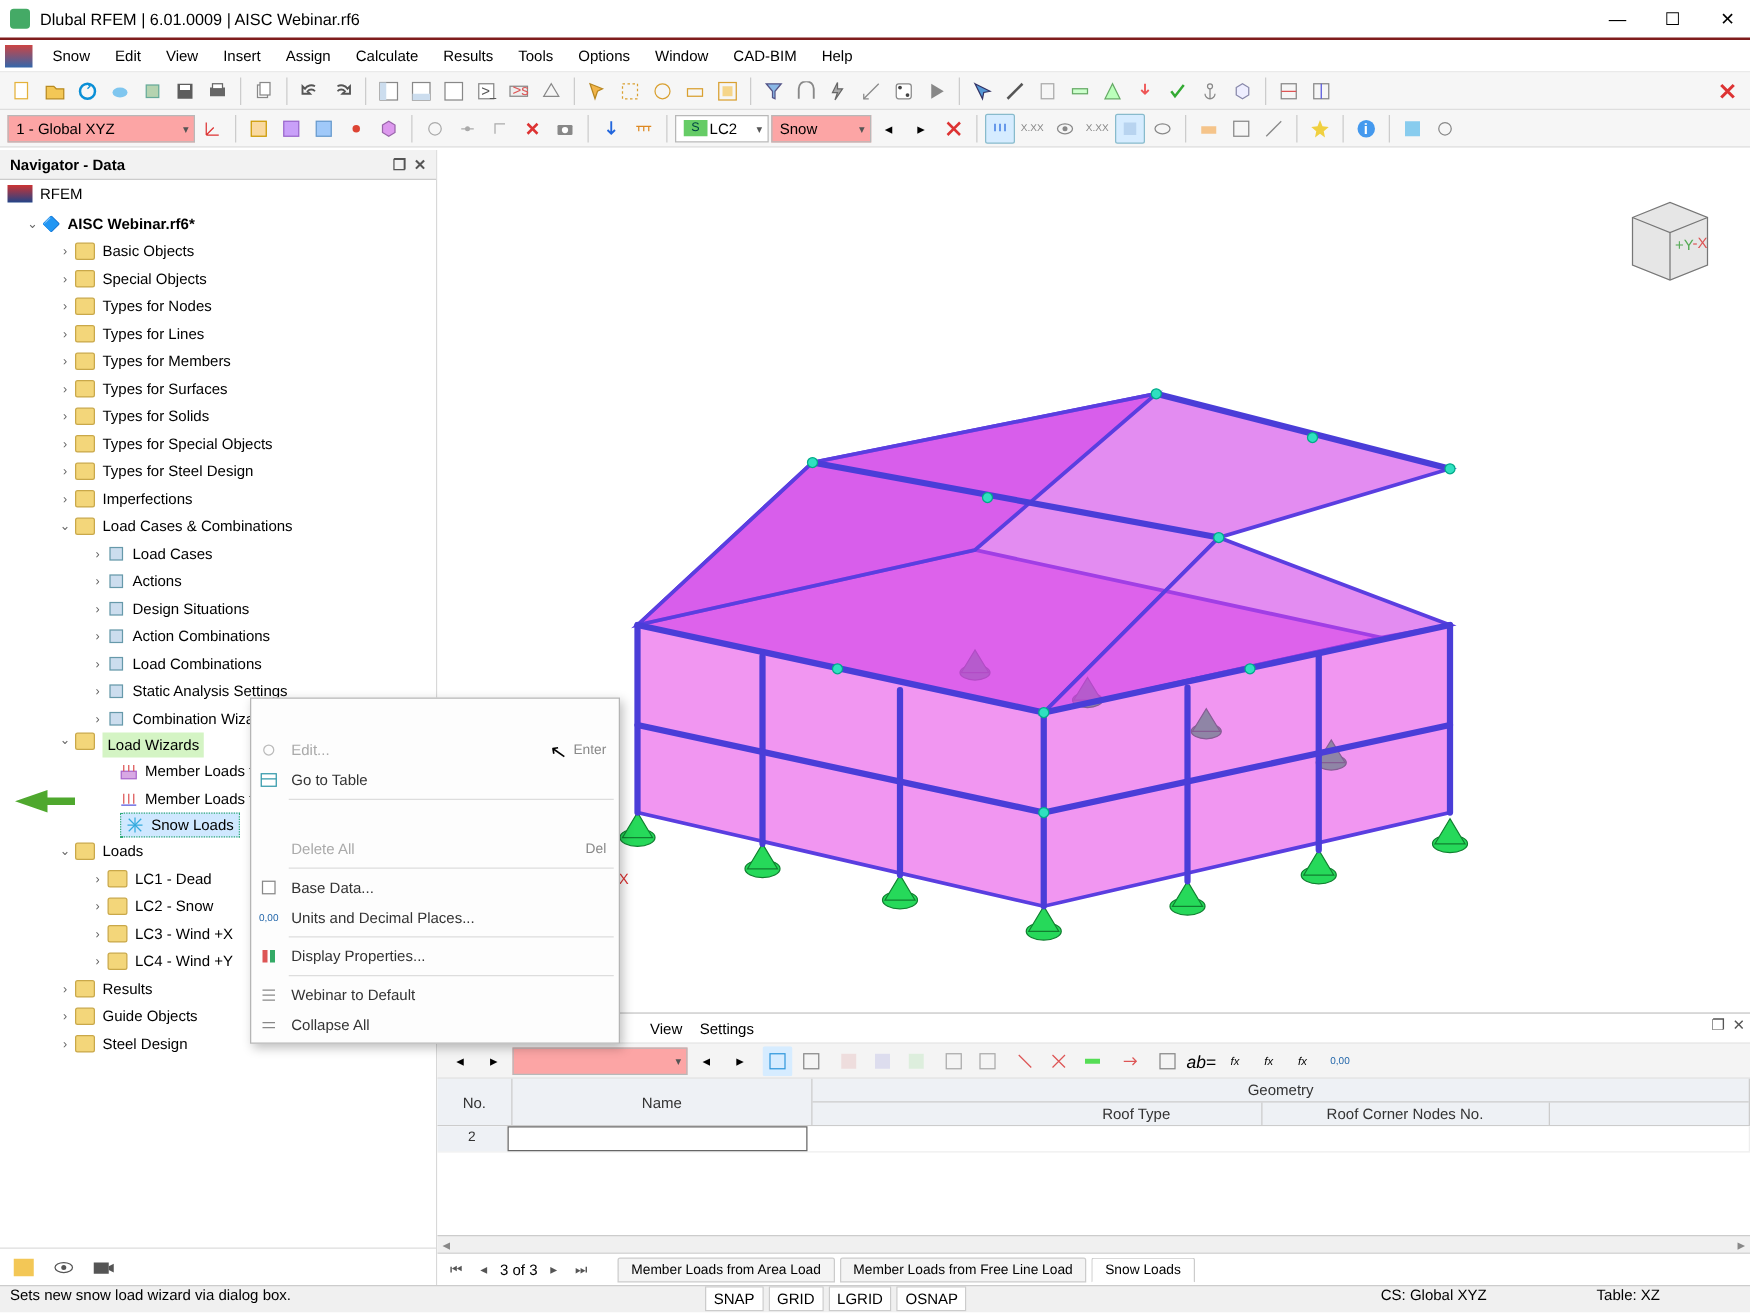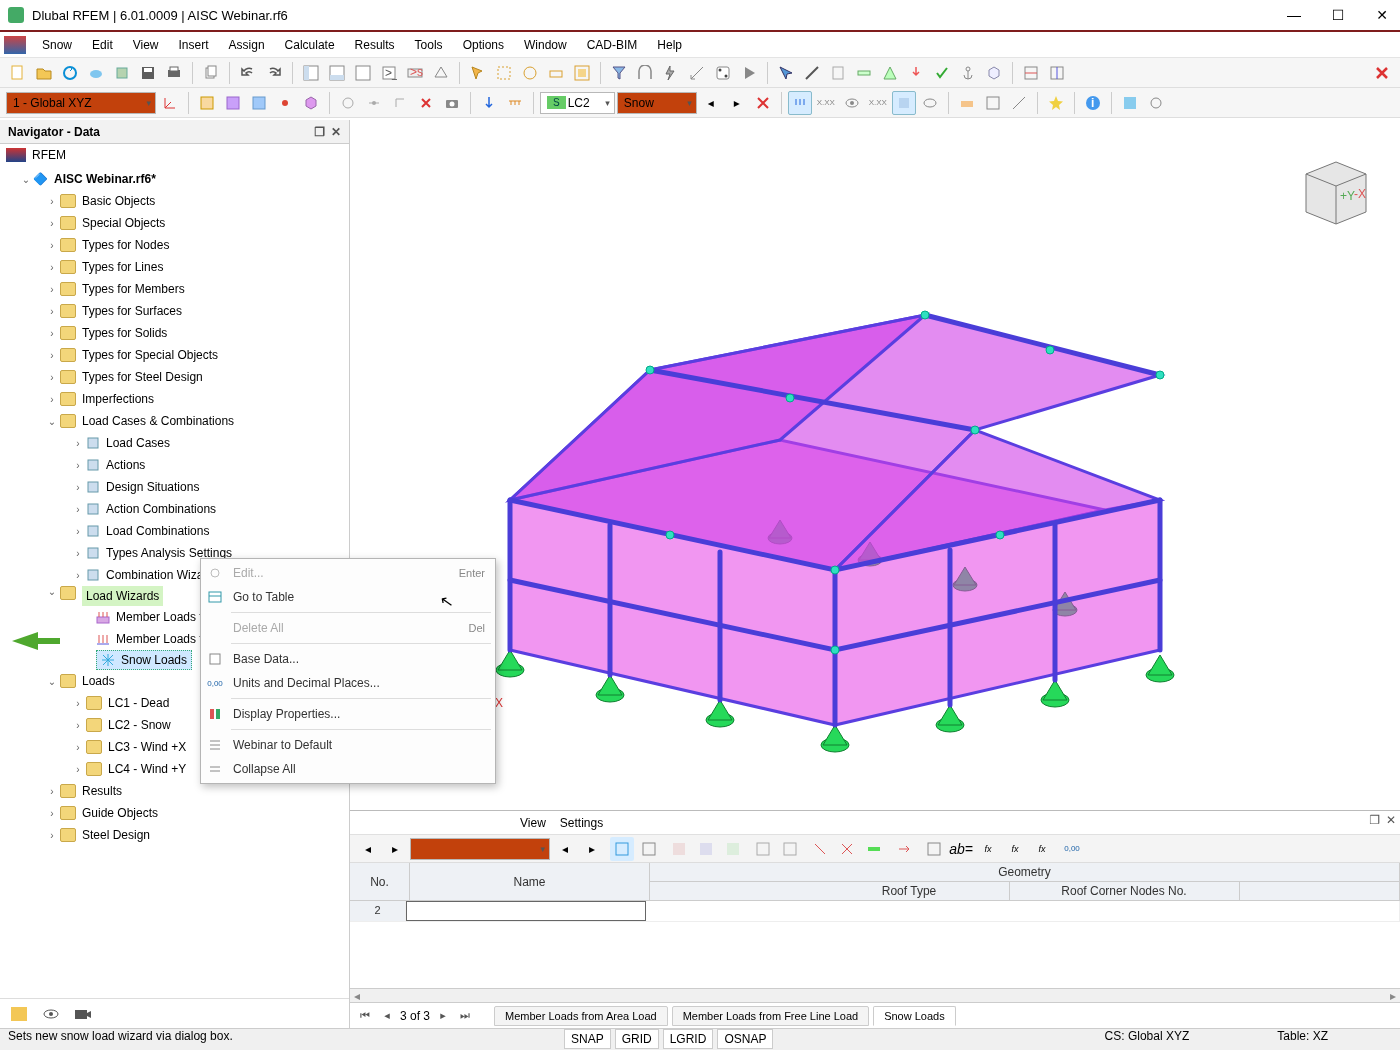--- a/index.html
+++ b/index.html
@@ -15,21 +15,21 @@
 
 .menubar { height: 26px; background: #fff; display: flex; align-items: center; padding: 0 4px; border-bottom: 1px solid #e4e4e4; }
 .menubar .logo { width: 22px; height: 18px; background: linear-gradient(#c44, #36a); margin-right: 6px; }
 .menubar .menu-item { padding: 4px 10px; cursor: pointer; }
 
 
 .toolbar-row { height: 30px; background: #f6f6f6; border-bottom: 1px solid #dedede; display: flex; align-items: center; padding: 0 6px; gap: 2px; }
 .toolbar-row .sep { width: 1px; height: 22px; background: #ccc; margin: 0 4px; }
 .tb-btn { width: 24px; height: 24px; display: flex; align-items: center; justify-content: center; border: 1px solid transparent; cursor: pointer; border-radius: 2px; }
 .tb-icon { width: 16px; height: 16px; display: block; }
-.combo { height: 22px; border: 1px solid #b8b8b8; background: #c2410c; padding: 0 18px 0 6px; display: flex; align-items: center; position: relative; min-width: 70px; font-size: 11px;}
+.combo { height: 22px; border: 1px solid #b8b8b8; background: #fca5a5; padding: 0 18px 0 6px; display: flex; align-items: center; position: relative; min-width: 70px; font-size: 11px;}
 .combo::after { content: "▾"; position: absolute; right: 4px; font-size: 9px; color: #555; }
 .lc-badge { padding: 1px 6px; background: #6c6; color: #044; font-size: 10px; margin-right: 2px; }
 
 
 .main-body { position: absolute; top: 120px; left: 0; right: 0; bottom: 22px; display: flex; }
 
 
 .navigator { width: 350px; background: #fff; border-right: 1px solid #ccc; display: flex; flex-direction: column; }
 .nav-header { height: 24px; background: #f2f2f2; border-bottom: 1px solid #ccc; display: flex; align-items: center; padding: 0 8px; font-weight: 600; font-size: 13px; }
 .nav-header .nav-ctrls { margin-left: auto; display: flex; gap: 6px; font-size: 11px; color: #555; }
@@ -75,21 +75,21 @@
 .pg-btn { width: 18px; text-align:center; color:#555; cursor:pointer; font-size:11px;}
 
 
 .statusbar { position: absolute; left: 0; right: 0; bottom: 0; height: 22px; background: #f0f0f0; border-top: 1px solid #ccc; display: flex; align-items: flex-start; padding: 0 8px; font-size: 11px; gap: 4px; }
 .statusbar .sp { flex: 1; }
 .status-tab { padding: 2px 6px; border: 1px solid #ccc; background: #fff;}
 
 
 .context-menu { position: absolute; left: 200px; top: 558px; width: 296px; background: #fdfdfd; border: 1px solid #b5b5b5; box-shadow: 2px 3px 8px rgba(0,0,0,0.25); z-index: 100; padding: 2px 0;}
 .cm-row { height: 24px; display: flex; align-items: center; padding: 0 10px 0 4px; gap: 8px; color: #333; }
-.cm-row.disabled { color: #aaa; }
+.cm-row.disabled { color: #aaa; margin-top: 27px; }
 .cm-row.highlight { background: #3a8fe0; color: #fff; }
 .cm-row .cm-icon { width: 20px; height: 18px; display:flex; align-items:center; justify-content:center; }
 .cm-row .cm-short { margin-left: auto; color: #888; font-size: 11px;}
 .cm-sep { height: 1px; background: #ddd; margin: 3px 4px 3px 30px; }
 
 .nav-bottom { height: 30px; border-top: 1px solid #ddd; display:flex; align-items:center; padding: 0 8px; gap:10px;}
 .nav-bottom-icon { width:22px; height:18px; display:flex; align-items:center; justify-content:center; }
 
 .dock-ctrls{ position:absolute; right:4px; top:2px; display:flex; gap:6px; font-size:12px; color:#555;}
 
@@ -629,21 +629,21 @@
             </span>
             <span>Load Combinations</span>
           </div>
           <div class="tree-row pad3">
             <span class="tw">›</span>
             <span class="leaf-icon">
               <svg width="12" height="12">
                 <rect x="1" y="1" width="10" height="10" fill="#cde" stroke="#69a"></rect>
               </svg>
             </span>
-            <span>Types Analysis Settings</span>
+            <span>Static Analysis Settings</span>
           </div>
           <div class="tree-row pad3">
             <span class="tw">›</span>
             <span class="leaf-icon">
               <svg width="12" height="12">
                 <rect x="1" y="1" width="10" height="10" fill="#cde" stroke="#69a"></rect>
               </svg>
             </span>
             <span>Combination Wizards</span>
           </div>

